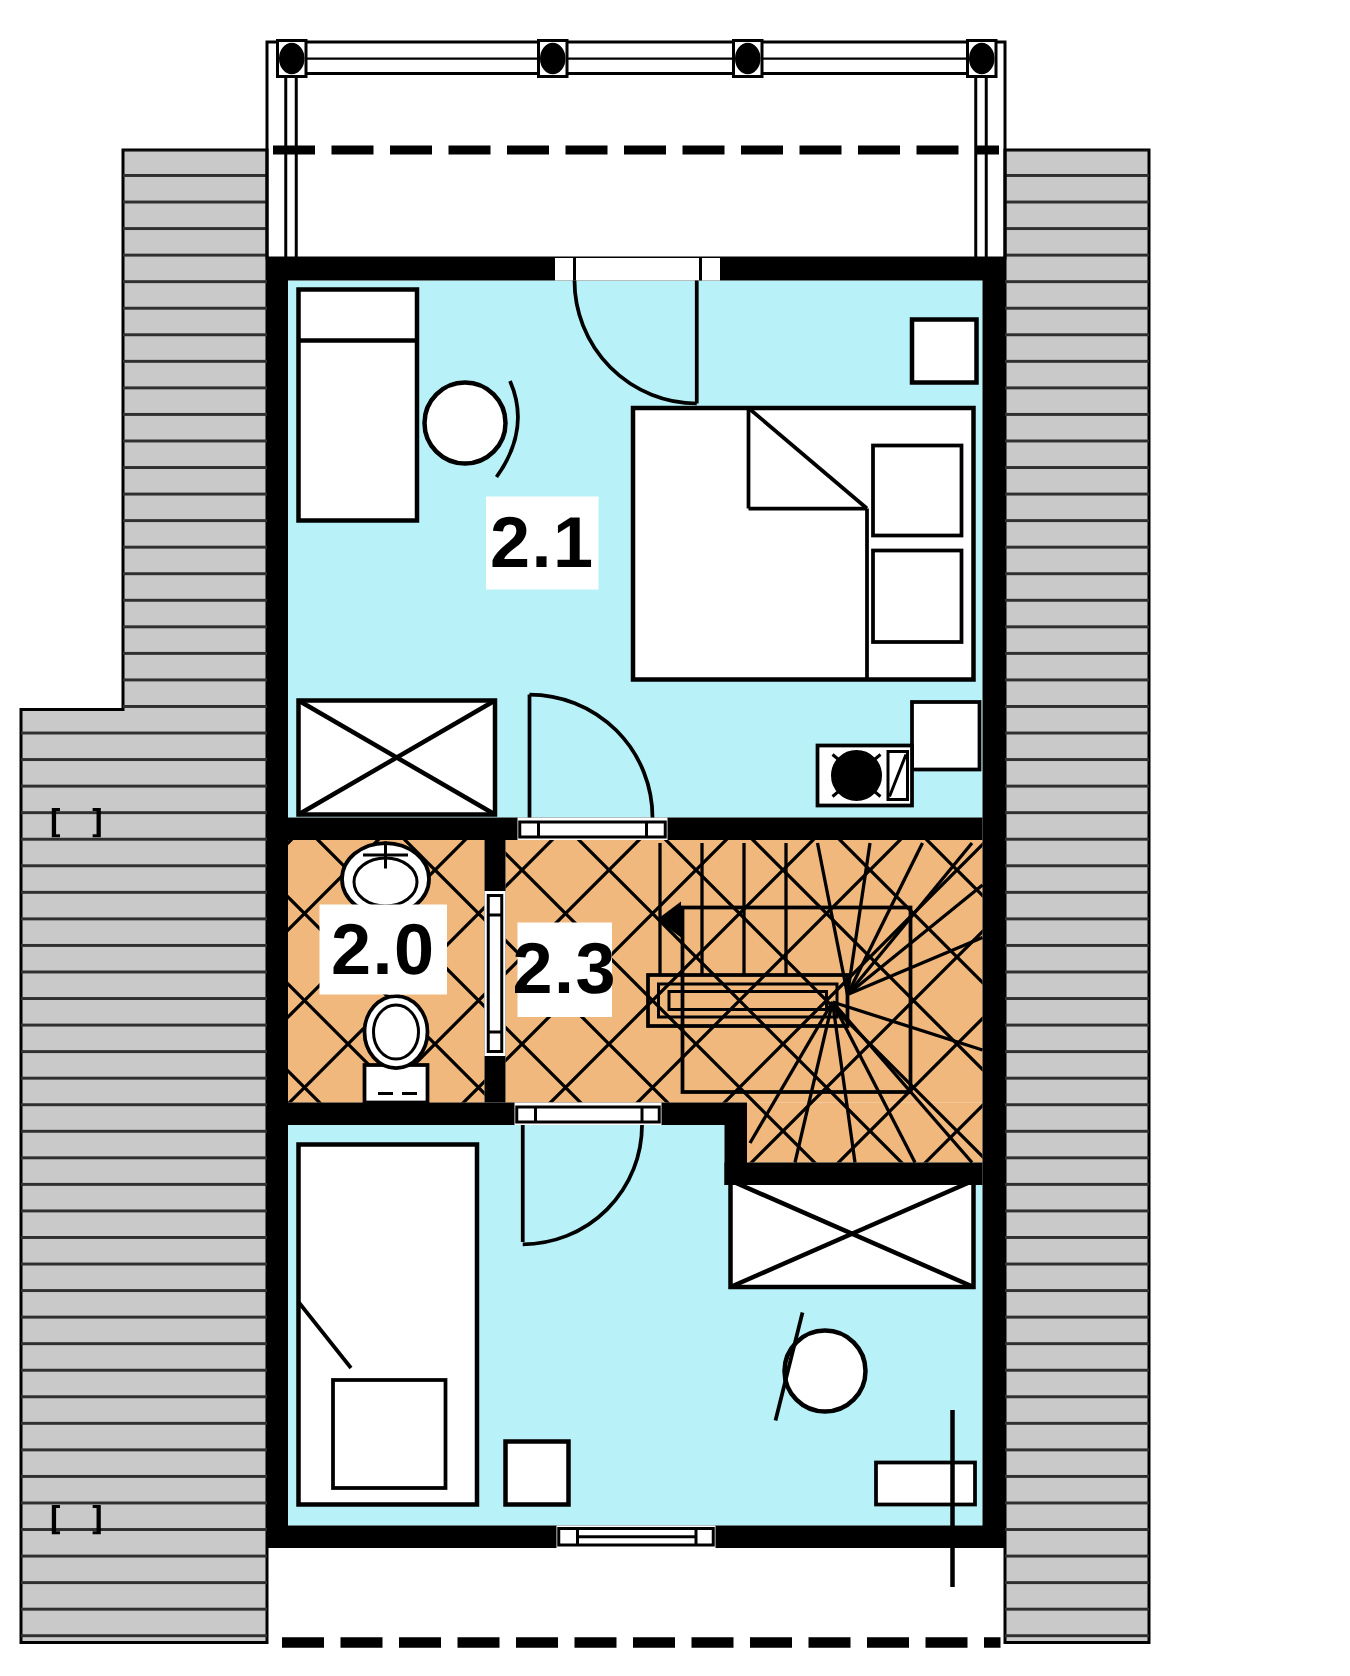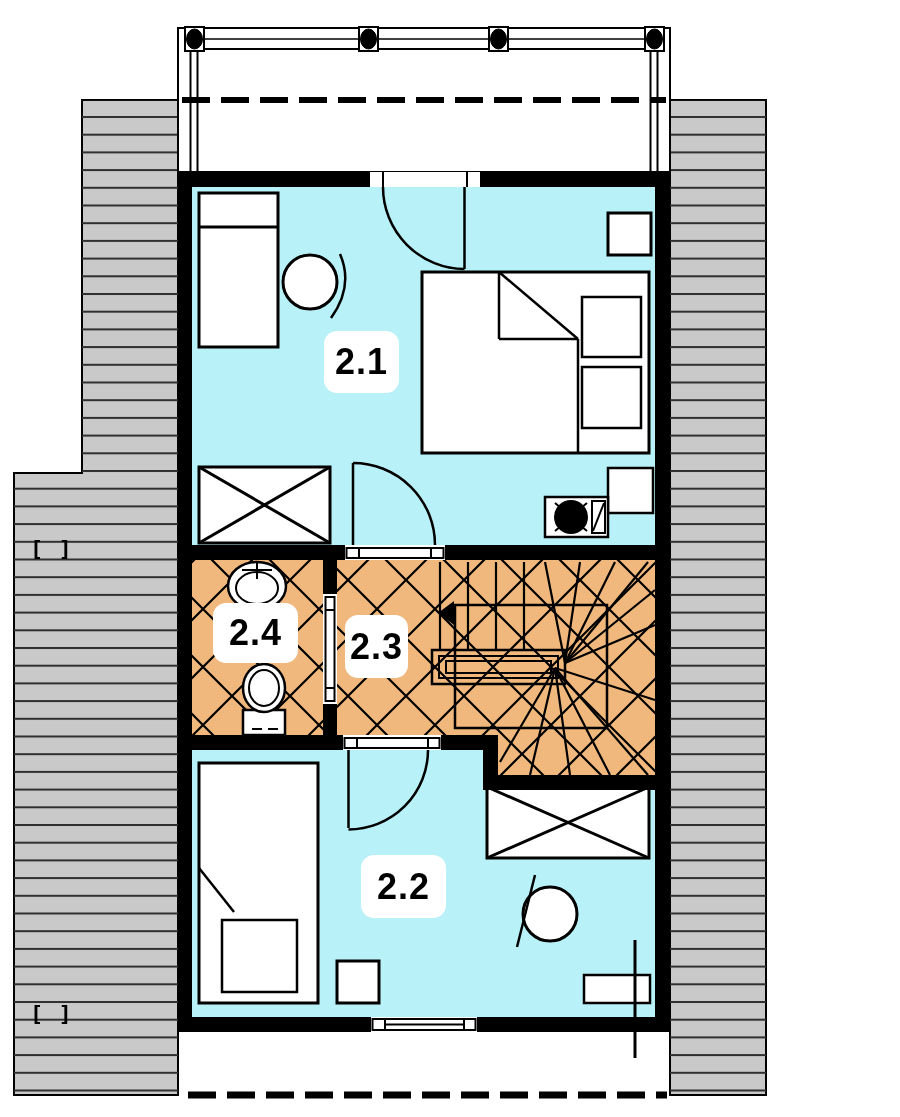--- a/index.html
+++ b/index.html
@@ -8,22 +8,22 @@
     --roof-fill-gray:#c9c9c9;
     --wall-black:#000000;
     --background:#ffffff;
   }
   html,body{margin:0;padding:0;background:var(--background);}
   .stage{position:relative;width:900px;height:1117px;background:var(--background);overflow:hidden;
          font-family:"Liberation Sans", sans-serif;}
   .stage svg{position:absolute;left:0;top:0;}
   .room-label{
     position:absolute;display:flex;align-items:center;justify-content:center;
-    background:#ffffff;color:#000;font-weight:700;font-size:36px;
-    font-family:"Liberation Sans", sans-serif;letter-spacing:1px;border-radius:13px;
+    background:#ffffff;color:#000;font-weight:700;font-size:48px;
+    font-family:"Liberation Sans", sans-serif;letter-spacing:1px;
   }
   .roof-marker{
     position:absolute;color:#000;font-weight:700;font-size:22px;
     font-family:"DejaVu Sans Mono", monospace;letter-spacing:1px;
   }
 </style>
 </head>
 <body>
 
 <div class="stage">
@@ -261,20 +261,19 @@
     <g>
       <line x1="348.5" y1="750" x2="348.5" y2="828"></line>
       <path d="M 428,750 A 79.5,79.5 0 0 1 348.5,829.5"></path>
     </g>
   </g>
 
   <line x1="635" y1="940" x2="635" y2="1058" stroke="#000" stroke-width="3"></line>
 </svg>
 
 <div class="room-label" style="left:324px;top:331px;width:75px;height:62px">2.1</div>
-<div class="room-label" style="left:213px;top:603px;width:85px;height:60px">2.4</div>
+<div class="room-label" style="left:213px;top:603px;width:85px;height:60px">2.0</div>
 <div class="room-label" style="left:345px;top:615px;width:63px;height:63px">2.3</div>
-<div class="room-label" style="left:361px;top:855px;width:85px;height:63px">2.2</div>
 
 <div class="roof-marker" style="left:30px;top:536px">[ ]</div>
 <div class="roof-marker" style="left:30px;top:1001px">[ ]</div>
 
 </div>
 
 </body></html>

